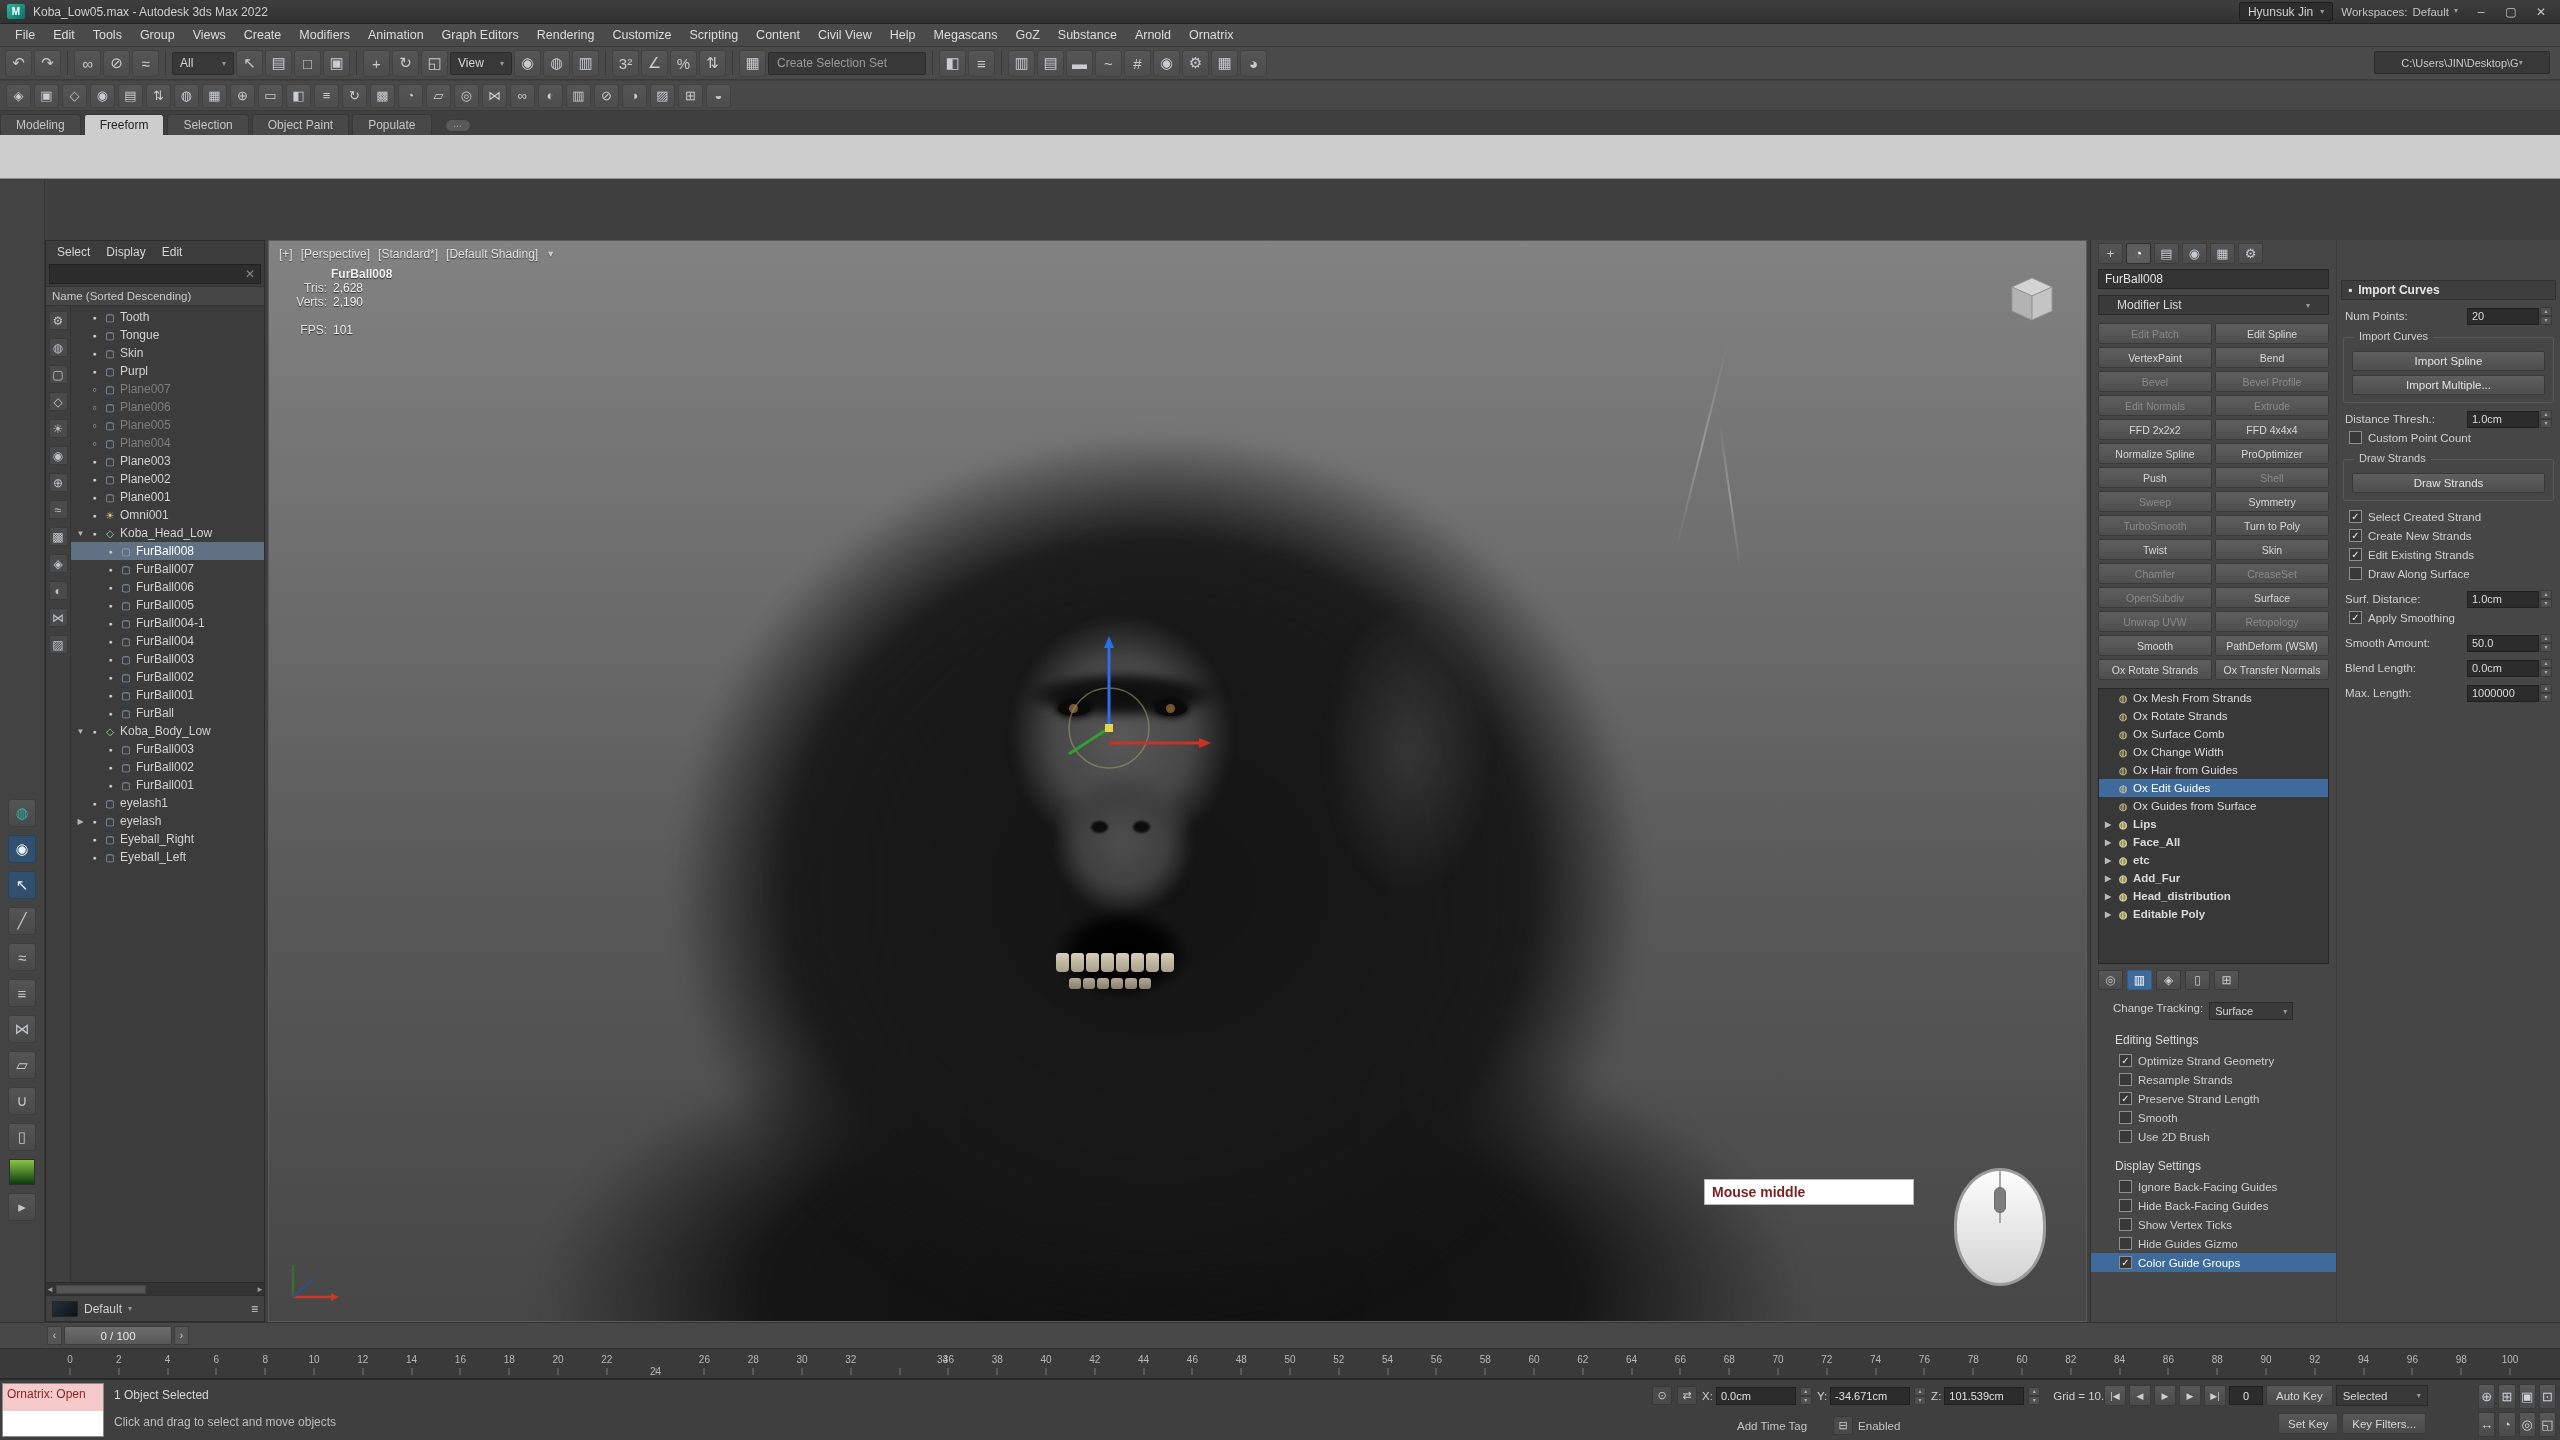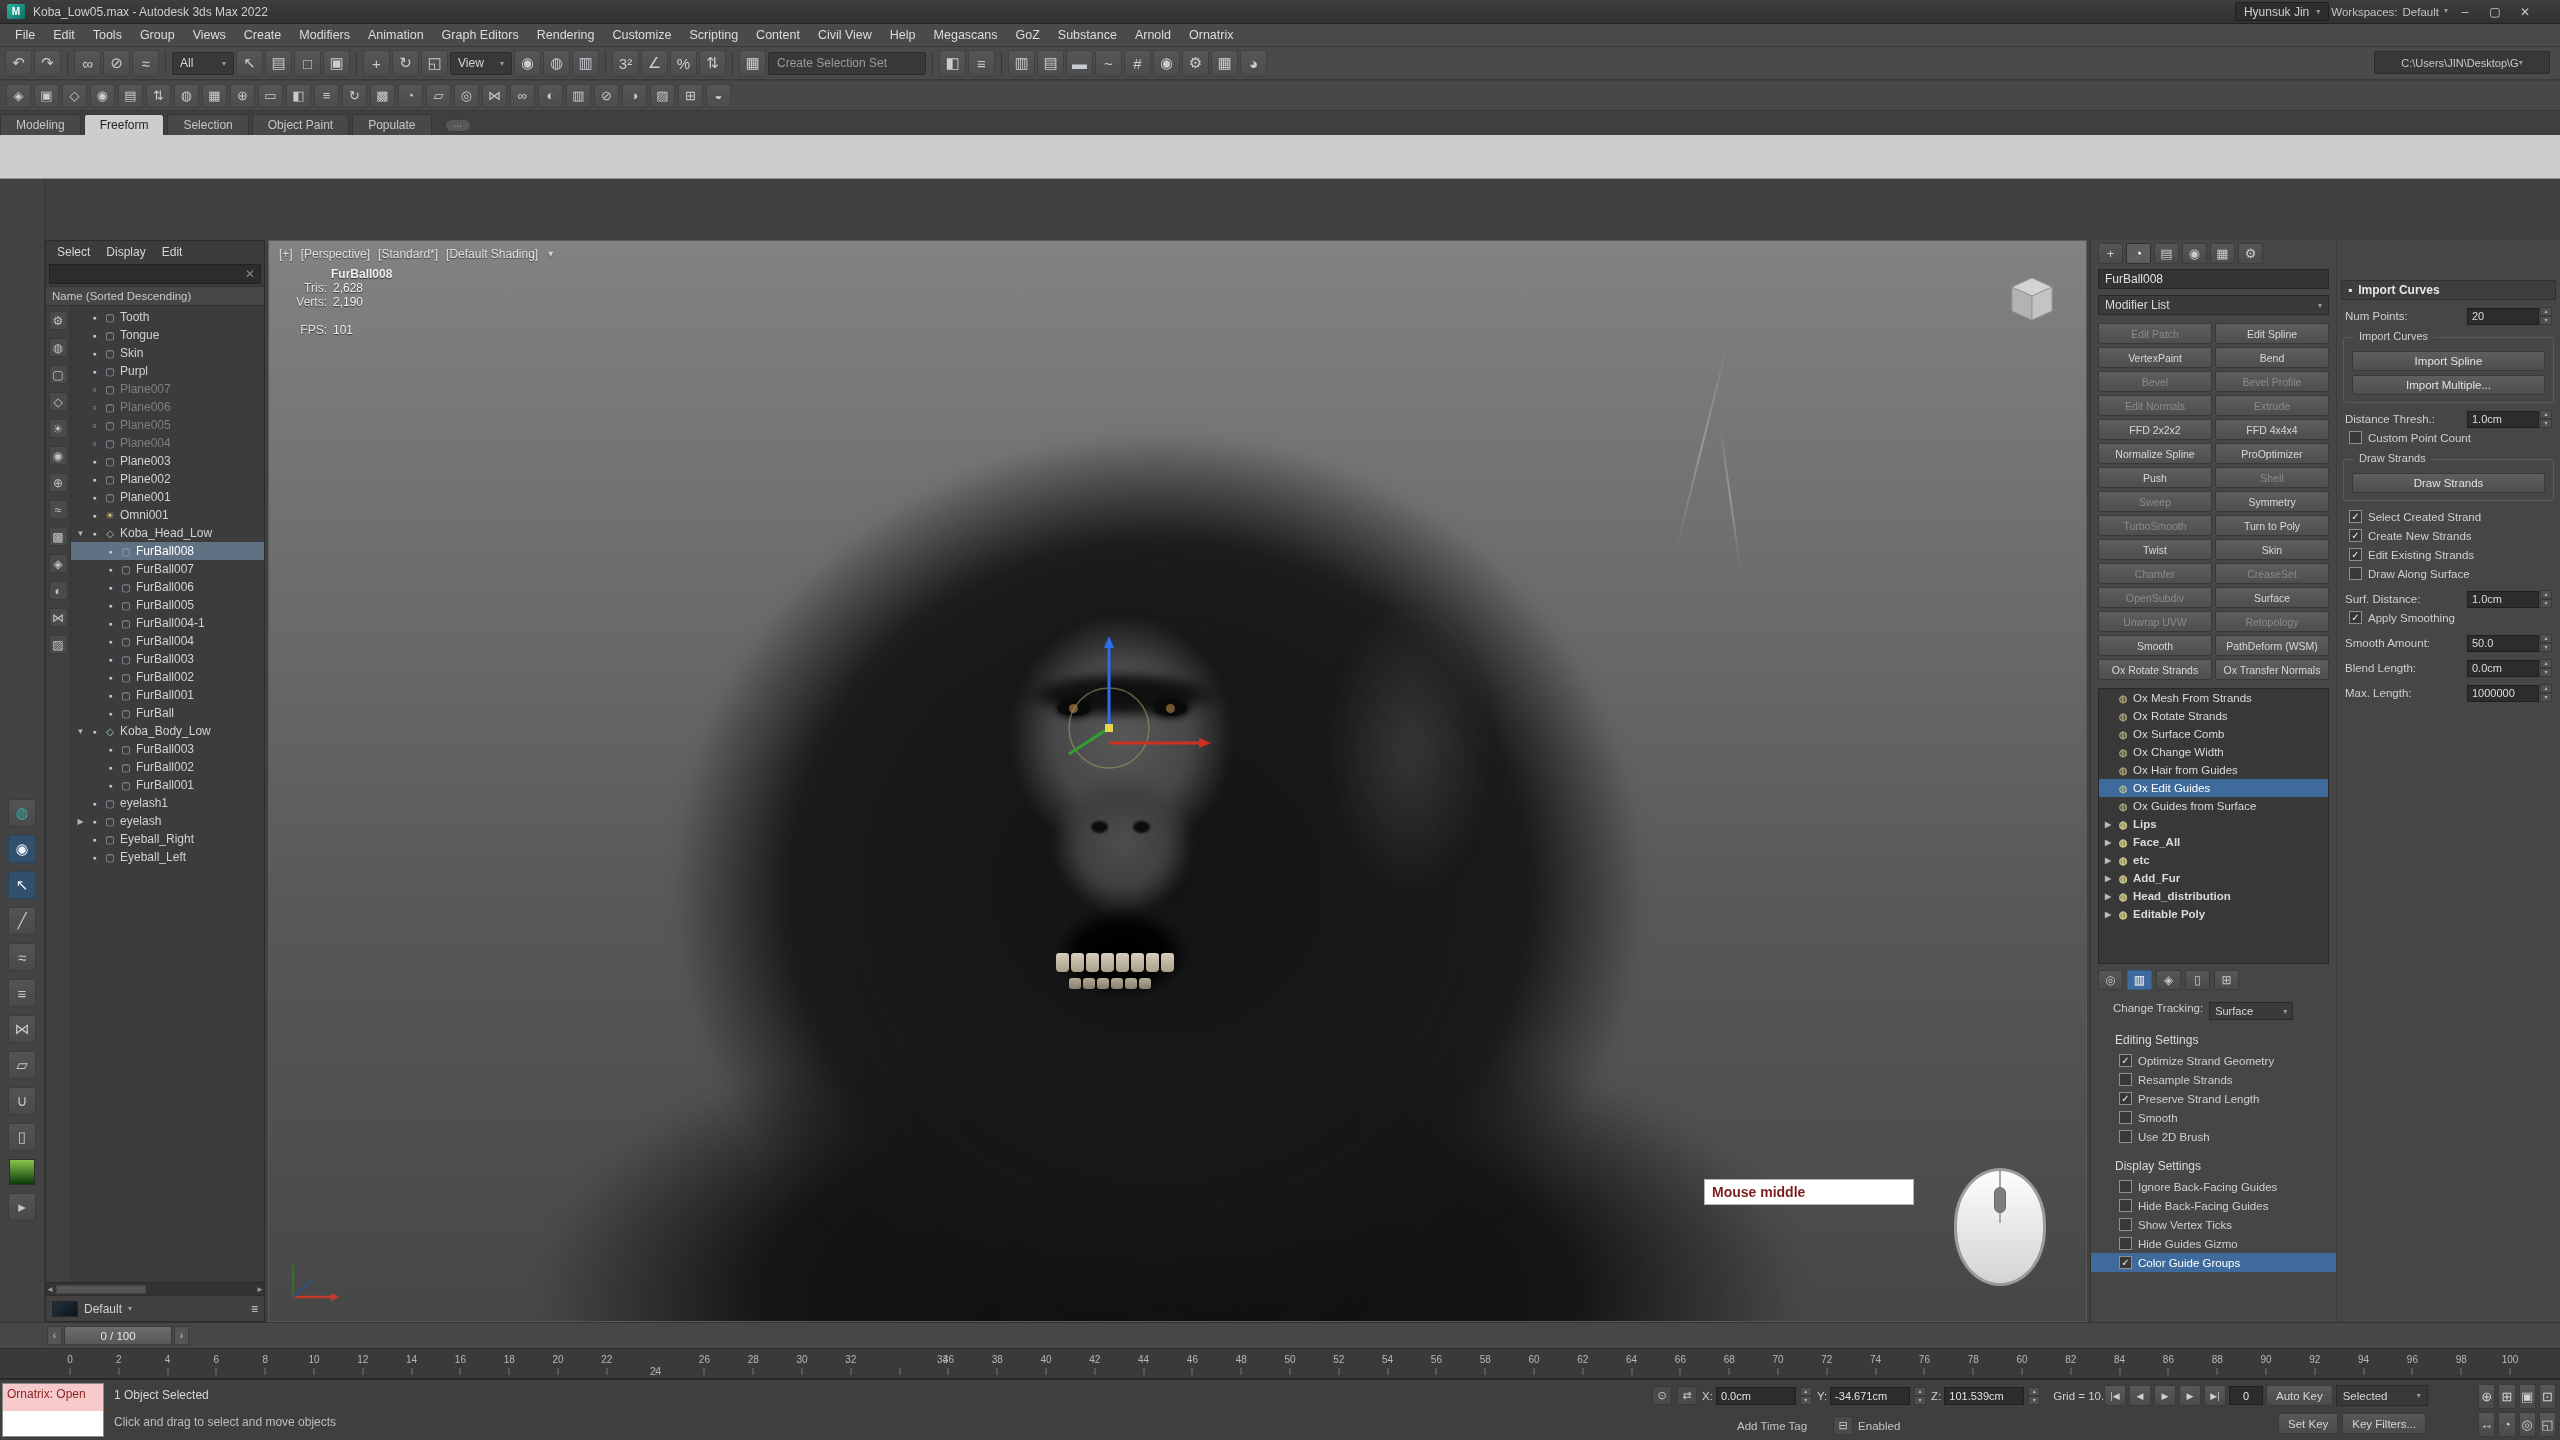--- a/index.html
+++ b/index.html
@@ -3,21 +3,21 @@
 <meta charset="utf-8">
 <style>
   *{margin:0;padding:0;box-sizing:border-box;}
   html,body{width:2560px;height:1440px;overflow:hidden;}
   body{background:#3c3c3c;font-family:"Liberation Sans",sans-serif;color:#d0d0d0;}
   #root{position:absolute;inset:0;width:2560px;height:1440px;background:#404040;}
 
   
   #titlebar{position:absolute;left:0;top:0;width:2560px;height:24px;background:linear-gradient(#3e3e3e,#313131);border-bottom:1px solid #222;display:flex;align-items:center;font-size:12px;color:#cfcfcf;}
   #max-logo{width:18px;height:15px;margin:0 8px 0 7px;background:linear-gradient(135deg,#2cb5a5,#0d6f64);border-radius:2px;color:#fff;font-size:10px;font-weight:bold;display:flex;align-items:center;justify-content:center;}
-  .tb-right{margin-left:auto;display:flex;align-items:center;gap:2px;padding-right:20px;justify-content:center;}
+  .tb-right{margin-left:auto;display:flex;align-items:center;gap:8px;padding-right:4px;justify-content:center;}
   .user-chip{background:#2d2d2d;border:1px solid #1e1e1e;border-radius:2px;height:19px;display:flex;align-items:center;gap:7px;padding:0 8px;}
   .chev{font-size:8px;color:#9a9a9a;}
   .ws{display:flex;gap:5px;font-size:11.5px;color:#c4c4c4;}
   .win-controls{display:flex;}
   .win-controls div{width:30px;height:22px;display:flex;align-items:center;justify-content:center;font-size:12px;color:#c9c9c9;}
 
   
   #menubar{position:absolute;left:0;top:24px;width:2560px;height:23px;background:#4a4a4a;border-bottom:1px solid #393939;display:flex;align-items:center;padding-left:6px;font-size:12.5px;color:#dcdcdc;}
   .menu-item{padding:3px 9px;white-space:nowrap;}
 
@@ -99,21 +99,21 @@
   #mouse-body{position:absolute;left:1685px;top:927px;width:92px;height:118px;background:linear-gradient(180deg,#fdfdfd,#d4d4d4);border:3px solid #9b9b9b;border-radius:46px/56px;z-index:40;}
   #mouse-body .m-line{position:absolute;left:50%;top:0;width:2px;height:52px;background:#a8a8a8;transform:translateX(-50%);}
   #mouse-body .m-wheel{position:absolute;left:50%;top:16px;width:12px;height:26px;background:#7d7d7d;border:1px solid #6a6a6a;border-radius:6px;transform:translateX(-50%);}
 
   
   #cmdpanel{position:absolute;left:2090px;top:240px;width:246px;height:1082px;background:#464646;border-left:1px solid #333;font-size:12px;}
   .cp-tabs{height:26px;display:flex;align-items:center;gap:3px;padding:0 7px;}
   .cp-tab{width:25px;height:21px;display:flex;align-items:center;justify-content:center;color:#c6cbd0;font-size:13px;background:linear-gradient(#555,#4a4a4a);border:1px solid #3c3c3c;border-radius:2px;}
   .cp-tab.active{background:#5d5d5d;border-color:#2f2f2f;color:#fff;}
   .cp-name{margin:3px 7px 0;height:20px;background:#333;border:1px solid #262626;color:#e2e2e2;display:flex;align-items:center;padding:0 6px;}
-  .cp-modlist{margin:6px 7px 0;height:20px;background:#3a3a3a;border:1px solid #2a2a2a;color:#d8d8d8;display:flex;align-items:center;justify-content:space-between;padding:0 6px;}
+  .cp-modlist{margin:6px 7px 0;height:20px;background:#3a3a3a;border:1px solid #2a2a2a;color:#d8d8d8;display:flex;align-items:center;justify-content:space-between;padding:0 18px;}
   #mod-grid{margin:8px 7px 0;display:grid;grid-template-columns:1fr 1fr;gap:3px;}
   .mod-btn{height:21px;background:linear-gradient(#5e5e5e,#4e4e4e);border:1px solid #393939;border-radius:2px;color:#d8d8d8;font-size:10.5px;display:flex;align-items:center;justify-content:center;white-space:nowrap;overflow:hidden;}
   .mod-btn.disabled{color:#8b8b8b;}
   #stack{margin:8px 7px 0;height:276px;background:#383838;border:1px solid #282828;overflow:hidden;}
   .stack-row{height:18px;display:flex;align-items:center;gap:4px;padding-left:4px;color:#dadada;font-size:11.5px;white-space:nowrap;}
   .stack-row.selected{background:#3e6b9b;color:#fff;}
   .stack-row.bold{font-weight:bold;}
   .stack-arrow{width:10px;font-size:8px;color:#b9b9b9;text-align:center;flex:0 0 auto;}
   .stack-bulb{width:12px;font-size:10px;color:#d9d390;text-align:center;flex:0 0 auto;}
   #stack-tools{margin:6px 7px 0;display:flex;gap:4px;}

